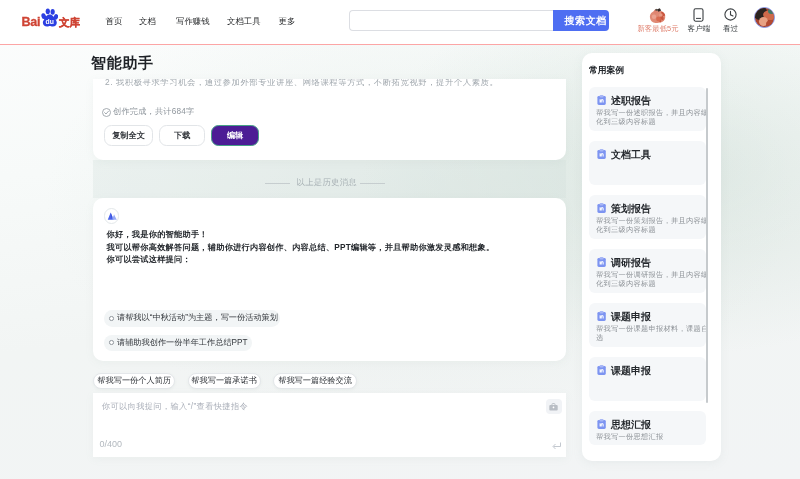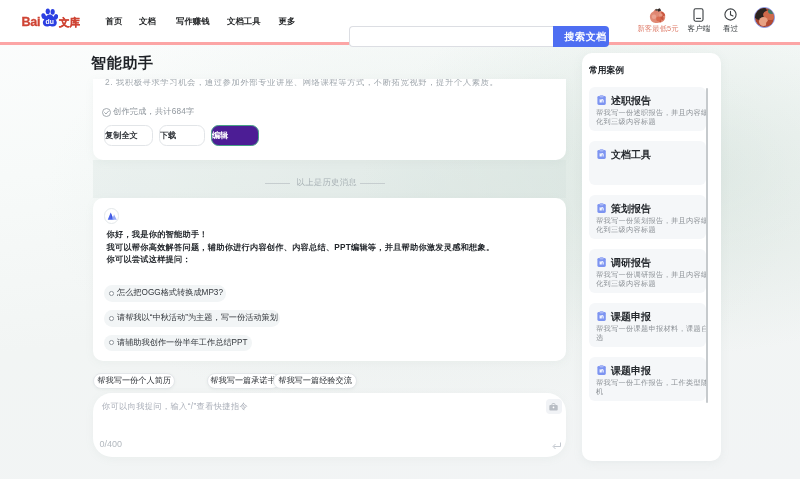--- a/index.html
+++ b/index.html
@@ -5,53 +5,53 @@
   * { margin:0; padding:0; box-sizing:border-box; }
   html,body { width:800px; height:479px; overflow:hidden; }
   body {
     font-family:"Liberation Sans",sans-serif;
     background:radial-gradient(ellipse 430px 250px at 680px 170px, rgba(198,216,207,0.47), rgba(198,216,207,0.0) 74%),radial-gradient(ellipse 500px 300px at 420px 200px, rgba(205,221,213,0.30), rgba(205,221,213,0.0) 75%),linear-gradient(172deg,#fcfdfd 0%,#f7faf9 30%,#f2f5f4 60%,#f2f4f5 100%);
     position:relative;
   }
   .abs { position:absolute; }
 
   
-  #header { position:absolute; left:0; top:0; width:800px; height:45px; background:#fff; border-bottom:3px solid #fca5a5; z-index:5; }
-  .nav { font-size:8.4px; color:#26282a; font-weight:700; }
-  #searchwrap { position:absolute; left:348.7px; top:10px; width:260.5px; height:36px;margin-top:16px; }
+  #header { position:absolute; left:0; top:0; width:800px; height:45px; background:#fff; border-bottom:1px solid #fca5a5; z-index:5; }
+  .nav { font-size:8.4px; color:#26282a; font-weight:400; }
+  #searchwrap { position:absolute; left:348.7px; top:10px; width:260.5px; height:36px; }
   #searchinput { position:absolute; left:0; top:0; width:205px; height:21px; background:#fff; border:1px solid #dcdee3; border-right:none; border-radius:4px 0 0 4px; }
   #searchbtn { position:absolute; left:204.5px; top:0; width:56px; height:21px; background:#4e6ef2; border-radius:0 4px 4px 0; color:#fff; font-size:10px; font-weight:700; letter-spacing:0.6px; text-align:center; text-indent:9px; line-height:21px; }
   .hicolabel { position:absolute; font-size:7.6px; color:#3a3f42; text-align:center; }
 
   
   #pagetitle { position:absolute; left:91px; top:53.5px; font-size:15px; font-weight:700; color:#1f2227; letter-spacing:0.7px; }
 
   
   #topcard { position:absolute; left:92.5px; top:78.5px; width:473px; height:81.5px; background:#fff; border-radius:0 0 10px 10px; overflow:hidden; box-shadow:0 2px 8px rgba(140,160,155,0.08); }
   #fadedline { position:absolute; left:12.5px; top:-1.4px; width:465px; letter-spacing:0.52px; font-size:8.4px; color:#a2a9af; white-space:nowrap; }
   #donerow { position:absolute; left:9px; top:103.5px; }
   #donetext { position:absolute; left:20.5px; top:27.5px; font-size:8.2px; letter-spacing:0.2px; color:#8d949b; }
-  .btn { position:absolute; top:46.7px; height:20.4px; border:1px solid #e2e5e8; border-radius:7.5px; background:#fff; font-size:8.2px; font-weight:700; color:#33373c; line-height:19px; }
+  .btn { position:absolute; top:46.7px; height:20.4px; border:1px solid #e2e5e8; border-radius:7.5px; background:#fff; font-size:8.2px; font-weight:700; color:#33373c; text-align:center; line-height:19px; }
 
   
   #divider .line { position:absolute; top:182.5px; width:25px; height:1px; background:#c6cdcf; }
   #divider .txt { position:absolute; left:296.5px; top:178px; font-size:8.4px; letter-spacing:0.25px; color:#a6afb3; line-height:9px; }
 
   
   #msgcard { position:absolute; left:92.5px; top:198px; width:473px; height:163px; background:#fff; border-radius:10px; box-shadow:0 2px 8px rgba(140,160,155,0.08); }
   #avatar { position:absolute; left:11.4px; top:10.2px; width:15.4px; height:15.4px; border:1px solid #e3e8ea; border-radius:50%; background:#fff; }
   .msgline { position:absolute; left:14px; letter-spacing:0.25px; font-size:8.2px; font-weight:700; color:#24282d; white-space:nowrap; }
   .pill { position:absolute; left:11.8px; height:16.3px; background:#f2f5f6; border-radius:8.2px; font-size:8.2px; font-weight:500; color:#33373c; line-height:16.3px; white-space:nowrap; padding-left:12.7px; }
   .pill .ring { position:absolute; left:4.8px; top:5.8px; width:4.6px; height:4.6px; border:1px solid #8f969c; border-radius:50%; background:#fff; }
 
   
   .chip { position:absolute; top:373px; height:15.7px; background:#fff; border:1px solid #e4e7ea; border-radius:8px; font-size:8.2px; font-weight:500; color:#2e3237; line-height:14.2px; text-align:center; box-shadow:0 1px 3px rgba(150,165,160,0.10); }
 
   
-  #inputbox { position:absolute; left:93px; top:393.4px; width:472.5px; height:63.6px; background:#fff; border-radius:19px; box-shadow:0 2px 8px rgba(140,160,155,0.08); }
+  #inputbox { position:absolute; left:93px; top:393.4px; width:472.5px; height:63.6px; background:#fff; border-radius:0; box-shadow:0 2px 8px rgba(140,160,155,0.08); }
   #placeholder { position:absolute; left:8.8px; top:7.5px; font-size:8.2px; letter-spacing:0.4px; color:#a9aeb8; }
   #toolbtn { position:absolute; right:3.8px; top:5.4px; width:15.6px; height:15.6px; background:#f1f3f6; border-radius:4px; }
   #counter { position:absolute; left:6.5px; bottom:7.5px; font-size:9px; color:#b3b9bf; }
   #enter { position:absolute; right:4px; bottom:5.5px; font-size:10px; color:#c3c8cf; }
 
   
   #sidebar { position:absolute; left:581.5px; top:52.5px; width:139.5px; height:408px; background:#fff; border-radius:10px; box-shadow:0 2px 10px rgba(140,160,155,0.10); }
   #sbtitle { position:absolute; left:7.4px; top:12px; font-size:8.8px; font-weight:700; color:#22262b; }
   .sbitem { position:absolute; left:7.5px; width:116.5px; background:#f5f7f9; border-radius:6px; }
   .sbicon { position:absolute; left:8px; top:8px; width:9.2px; height:10px; }
@@ -145,27 +145,26 @@
   <div id="avatar">
     <svg width="10.5" height="8.2" viewBox="0 0 12 10" style="position:absolute; left:1.7px; top:3.2px;">
       <path d="M0.5 9.5 L4.1 0.6 L7.7 9.5 Z" fill="#4a63ea"></path>
       <path d="M5.6 9.5 L8.2 3.2 L11.5 9.5 Z" fill="#8ba0f4" opacity="0.9"></path>
       <path d="M4.1 0.6 L5.9 5.1 L4.6 8.2 Z" fill="#2f48d6" opacity="0.65"></path>
     </svg>
   </div>
   <div class="msgline" style="top:31.3px;">你好，我是你的智能助手！</div>
   <div class="msgline" style="top:43.5px;">我可以帮你高效解答问题，辅助你进行内容创作、内容总结、PPT编辑等，并且帮助你激发灵感和想象。</div>
   <div class="msgline" style="top:55.7px;">你可以尝试这样提问：</div>
-  <div class="pill" style="top:87.3px; width:122px;"><span class="ring"></span>怎么把OGG格式转换成MP3?</div>
   <div class="pill" style="top:136.7px; width:148px;"><span class="ring"></span>请辅助我创作一份半年工作总结PPT</div>
   <div class="pill" style="top:112.3px; width:175.3px;"><span class="ring"></span>请帮我以“中秋活动”为主题，写一份活动策划</div>
 </div>
 
 <div class="chip" style="left:93.4px; width:81.6px;">帮我写一份个人简历</div>
-<div class="chip" style="left:187.5px; width:73.2px;margin-left:19px;">帮我写一篇承诺书</div>
+<div class="chip" style="left:187.5px; width:73.2px;">帮我写一篇承诺书</div>
 <div class="chip" style="left:273.2px; width:83.8px;">帮我写一篇经验交流</div>
 
 <div id="inputbox">
   <div id="placeholder">你可以向我提问，输入“/”查看快捷指令</div>
   <div id="toolbtn">
     <svg width="9" height="8" viewBox="0 0 9 8" style="position:absolute; left:3.3px; top:3.8px;">
       <rect x="0.3" y="2" width="8.4" height="5.6" rx="1" fill="#b9bec5"></rect>
       <path d="M3 2 V1.2 C3 0.8 3.3 0.5 3.7 0.5 H5.3 C5.7 0.5 6 0.8 6 1.2 V2" fill="none" stroke="#b9bec5" stroke-width="0.9"></path>
       <rect x="3.7" y="3.6" width="1.6" height="1.6" rx="0.4" fill="#fff"></rect>
     </svg>
@@ -228,18 +227,26 @@
     <div class="sbdesc">帮我写一份课题申报材料，课题自<br>选</div>
   </div>
 
   <div class="sbitem" style="top:304.5px; height:43.5px;">
     <svg class="sbicon" viewBox="0 0 9.2 10">
         <rect x="0.4" y="0.9" width="8.4" height="9.1" rx="1.4" fill="#7d94f1"></rect>
         <rect x="2.6" y="0" width="4" height="2.4" rx="1" fill="#a7b6f6"></rect>
         <path d="M2.6 4.2 h1.1 v3.3 h-1.1 z M3.7 5.6 a1.5 1.5 0 0 1 3 0 v1.9 h-1.1 v-1.9 a0.45 0.45 0 0 0 -0.8 0 v1.9 h-1.1 z" fill="#fff" opacity="0.95"></path>
       </svg>
     <div class="sbtitle2">课题申报</div>
-    <div class="sbdesc">帮我写一份工作报告，工作类型随<br>机</div>
-  </div>
-
+  </div>
+
+  <div class="sbitem" style="top:358.5px; height:34px;">
+    <svg class="sbicon" viewBox="0 0 9.2 10">
+        <rect x="0.4" y="0.9" width="8.4" height="9.1" rx="1.4" fill="#7d94f1"></rect>
+        <rect x="2.6" y="0" width="4" height="2.4" rx="1" fill="#a7b6f6"></rect>
+        <path d="M2.6 4.2 h1.1 v3.3 h-1.1 z M3.7 5.6 a1.5 1.5 0 0 1 3 0 v1.9 h-1.1 v-1.9 a0.45 0.45 0 0 0 -0.8 0 v1.9 h-1.1 z" fill="#fff" opacity="0.95"></path>
+      </svg>
+    <div class="sbtitle2">思想汇报</div>
+    <div class="sbdesc">帮我写一份思想汇报</div>
+  </div>
 
   <div id="sbscroll"></div>
 </div>
 
 </body></html>

